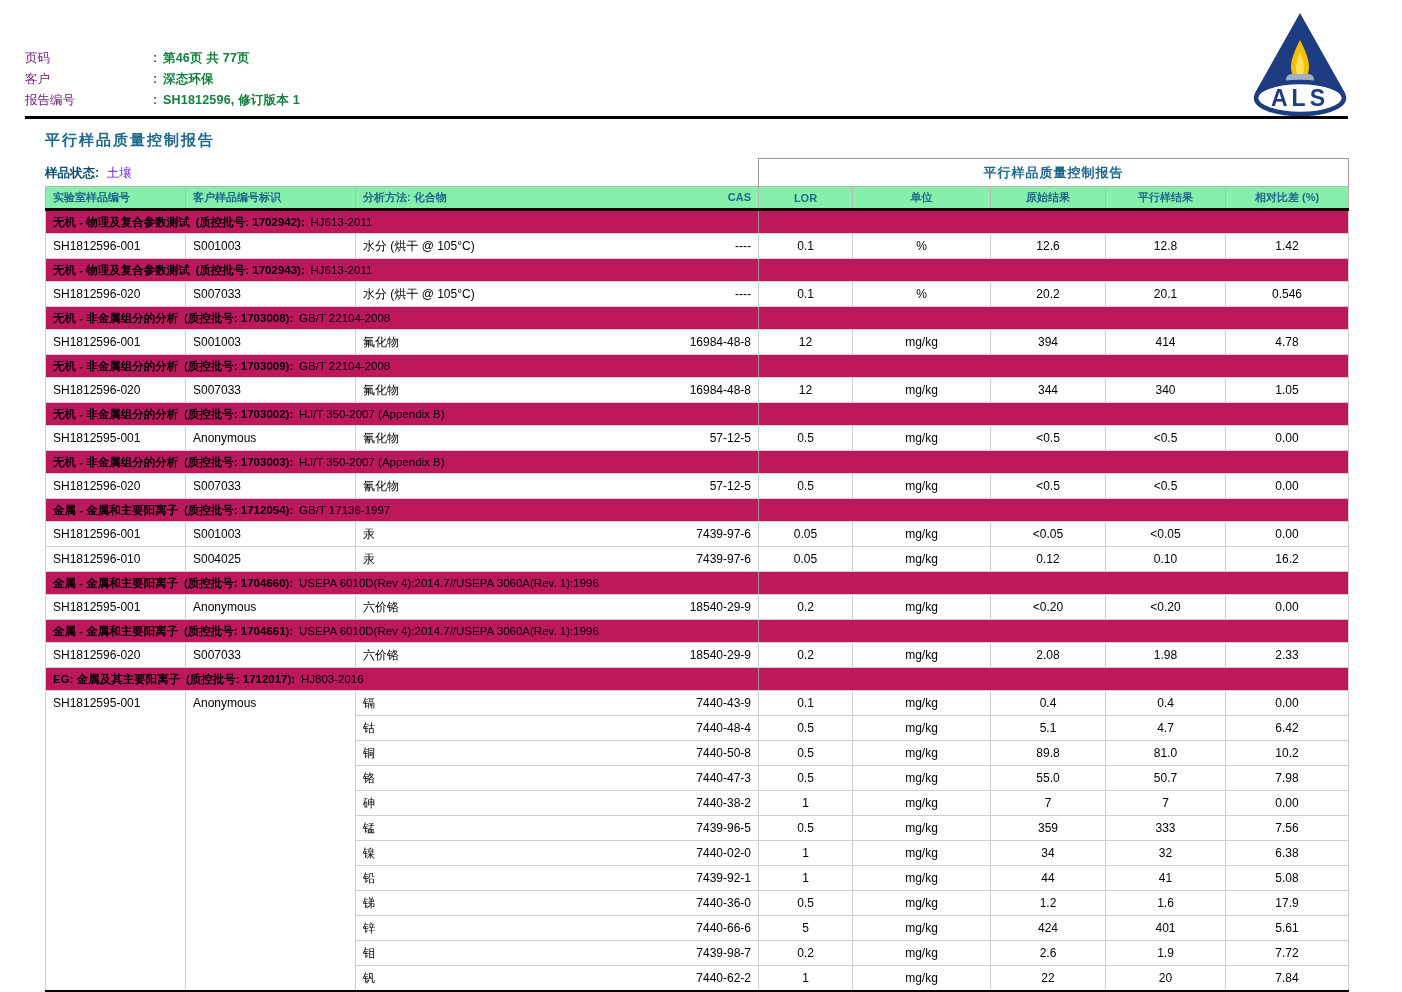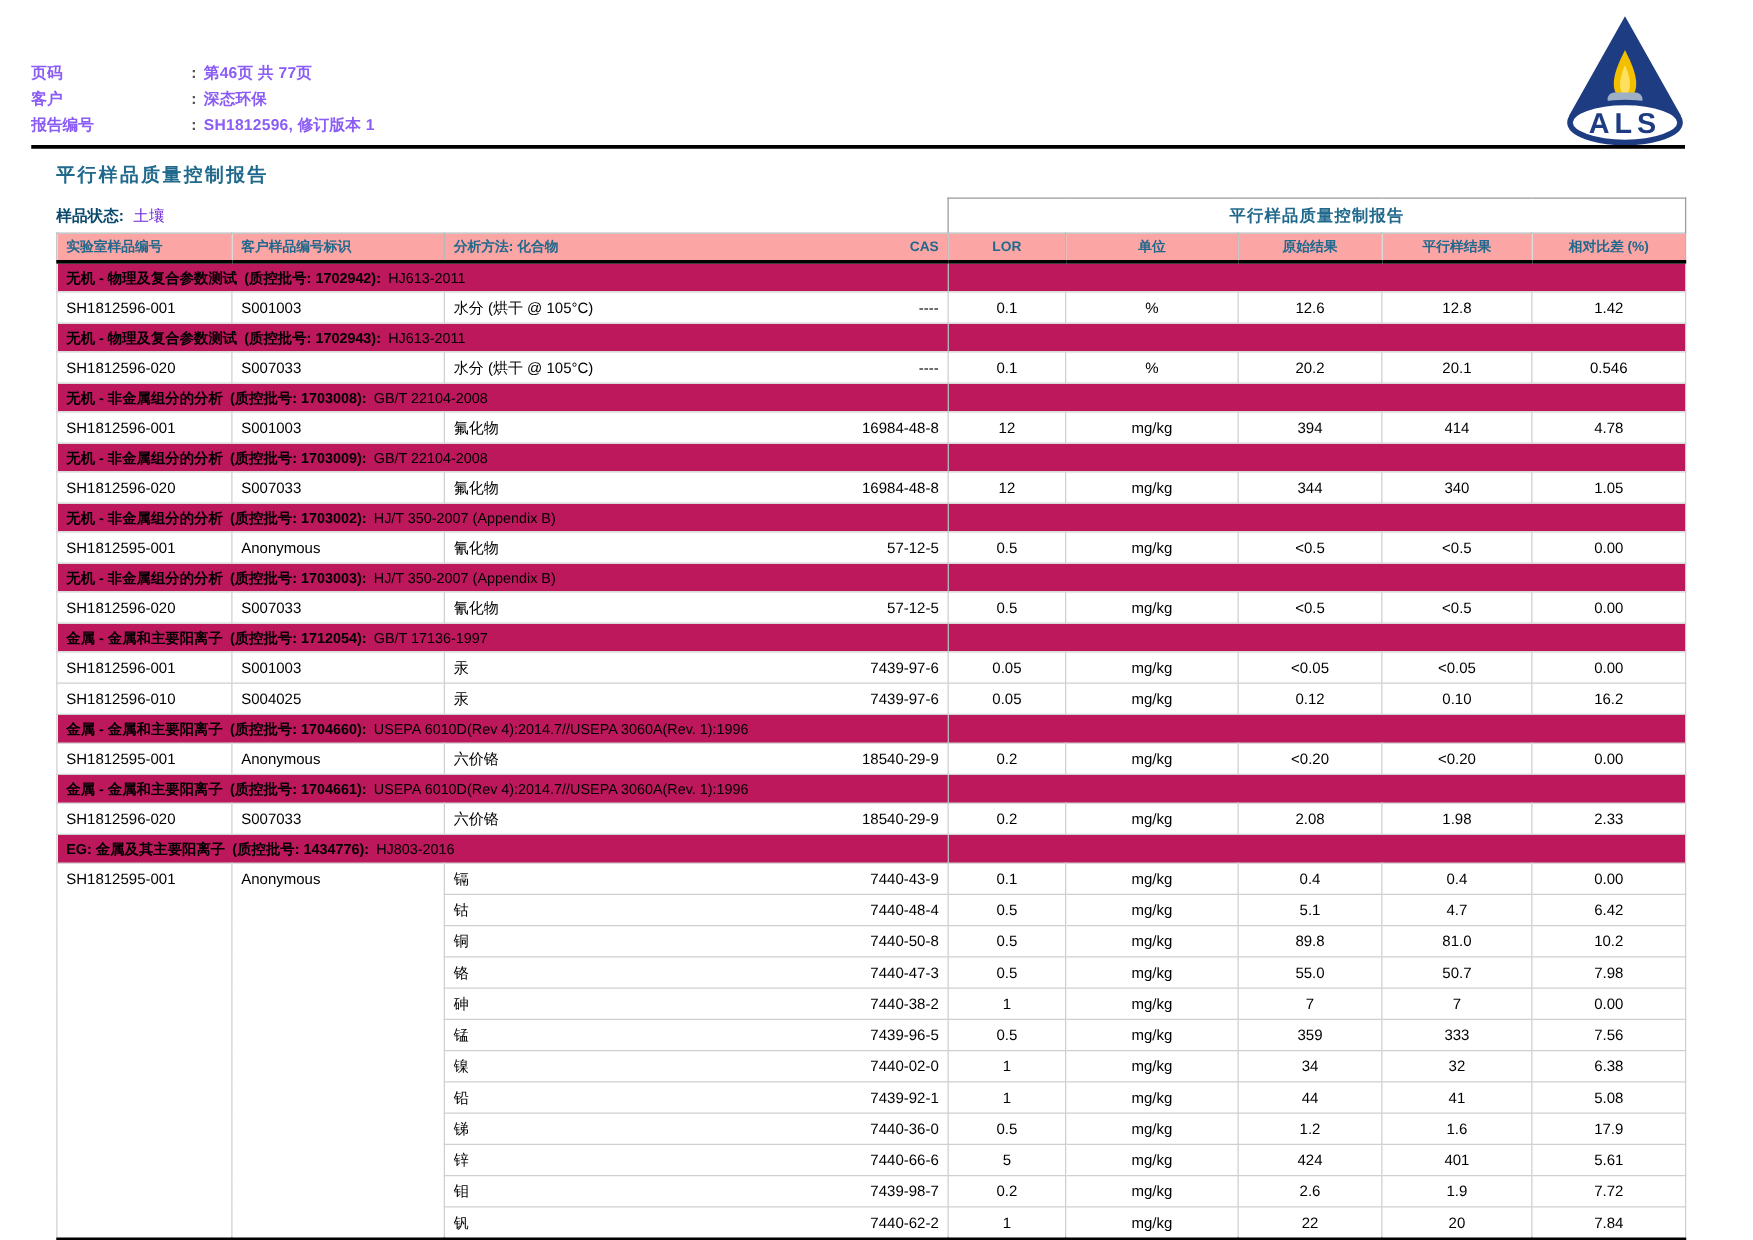--- a/index.html
+++ b/index.html
@@ -4,39 +4,39 @@
 <style>
   html,body{margin:0;padding:0;}
   body{
     width:1402px;height:992px;position:relative;background:#fff;
     font-family:"Liberation Sans","DejaVu Sans",sans-serif;
     -webkit-font-smoothing:antialiased;overflow:hidden;
   }
   
   .hdr-fields{position:absolute;left:25px;top:50px;}
   .field{display:flex;align-items:baseline;height:21px;font-size:12.5px;}
-  .field-label{width:128px;color:#8b5cf6;font-weight:bold;}
+  .field-label{width:128px;color:#701a75;font-weight:normal;}
   .field-colon{width:10px;color:#555;font-weight:bold;}
-  .field-value{color:#8b5cf6;font-weight:bold;letter-spacing:.2px;}
+  .field-value{color:#15803d;font-weight:bold;letter-spacing:.2px;}
   .logo{position:absolute;left:1252px;top:12px;}
   .top-rule{position:absolute;left:25px;top:116px;width:1323px;border-top:3px solid #000;}
   .doc-title{position:absolute;left:45px;top:131px;font-size:15px;font-weight:bold;color:#20698c;letter-spacing:2px;}
   .sample-state{position:absolute;left:45px;top:165px;font-size:12.5px;z-index:3;}
   .sample-state .lbl{color:#0c4a6e;font-weight:bold;}
   .sample-state .val{color:#6d28d9;font-weight:normal;margin-left:4px;}
   
   .tbl-wrap{position:absolute;left:45px;top:158px;}
   table{border-collapse:collapse;table-layout:fixed;width:1303px;border-bottom:3px solid #000;}
   td,th{overflow:hidden;white-space:nowrap;}
   
   .spacer-cell{border:none;background:transparent;height:25px;}
   .span-header{border:1px solid #9a9a9a;border-bottom:none;background:#fff;color:#20698c;
     font-weight:bold;font-size:13px;text-align:center;letter-spacing:1px;height:25px;}
   
-  .head-row th{color:#20698c;font-size:11px;font-weight:bold;background:#fca5a5;height:21px;
+  .head-row th{color:#20698c;font-size:11px;font-weight:bold;background:#86efac;height:21px;
     padding:0 7px;border:1px solid #b7b7b7;border-bottom:3px solid #000;}
   .head-row th.ha{text-align:left;}
   .head-row th.hc{text-align:center;}
   .mc-head{display:flex;justify-content:space-between;align-items:baseline;}
   
   .group-row td{background:#be185d;height:22px;font-size:11.5px;color:#000;padding:0 7px;
     border-top:1px solid #cfcfcf;border-bottom:1px solid #cfcfcf;}
   .group-row td.gl{border-left:1px solid #cfcfcf;border-right:1px solid #9a9a9a;}
   .group-row td.gr{border-right:1px solid #cfcfcf;}
   .gname{font-weight:bold;}
@@ -302,21 +302,21 @@
               <span>18540-29-9</span>
             </div>
           </td>
           <td class="center">0.2</td>
           <td class="center">mg/kg</td>
           <td class="center">2.08</td>
           <td class="center">1.98</td>
           <td class="center">2.33</td>
         </tr>
         <tr class="group-row">
-          <td class="gl" colspan="3"><span class="gname">EG: 金属及其主要阳离子 (质控批号: 1434776): </span><span class="gmethod">HJ803-2016</span></td>
+          <td class="gl" colspan="3"><span class="gname">EG: 金属及其主要阳离子 (质控批号: 1712017): </span><span class="gmethod">HJ803-2016</span></td>
           <td class="gr" colspan="5"></td>
         </tr>
         <tr class="data-row">
           <td rowspan="12">SH1812595-001</td>
           <td rowspan="12">Anonymous</td>
           <td class="cc">
             <div>
               <span>镉</span>
               <span>7440-43-9</span>
             </div>

